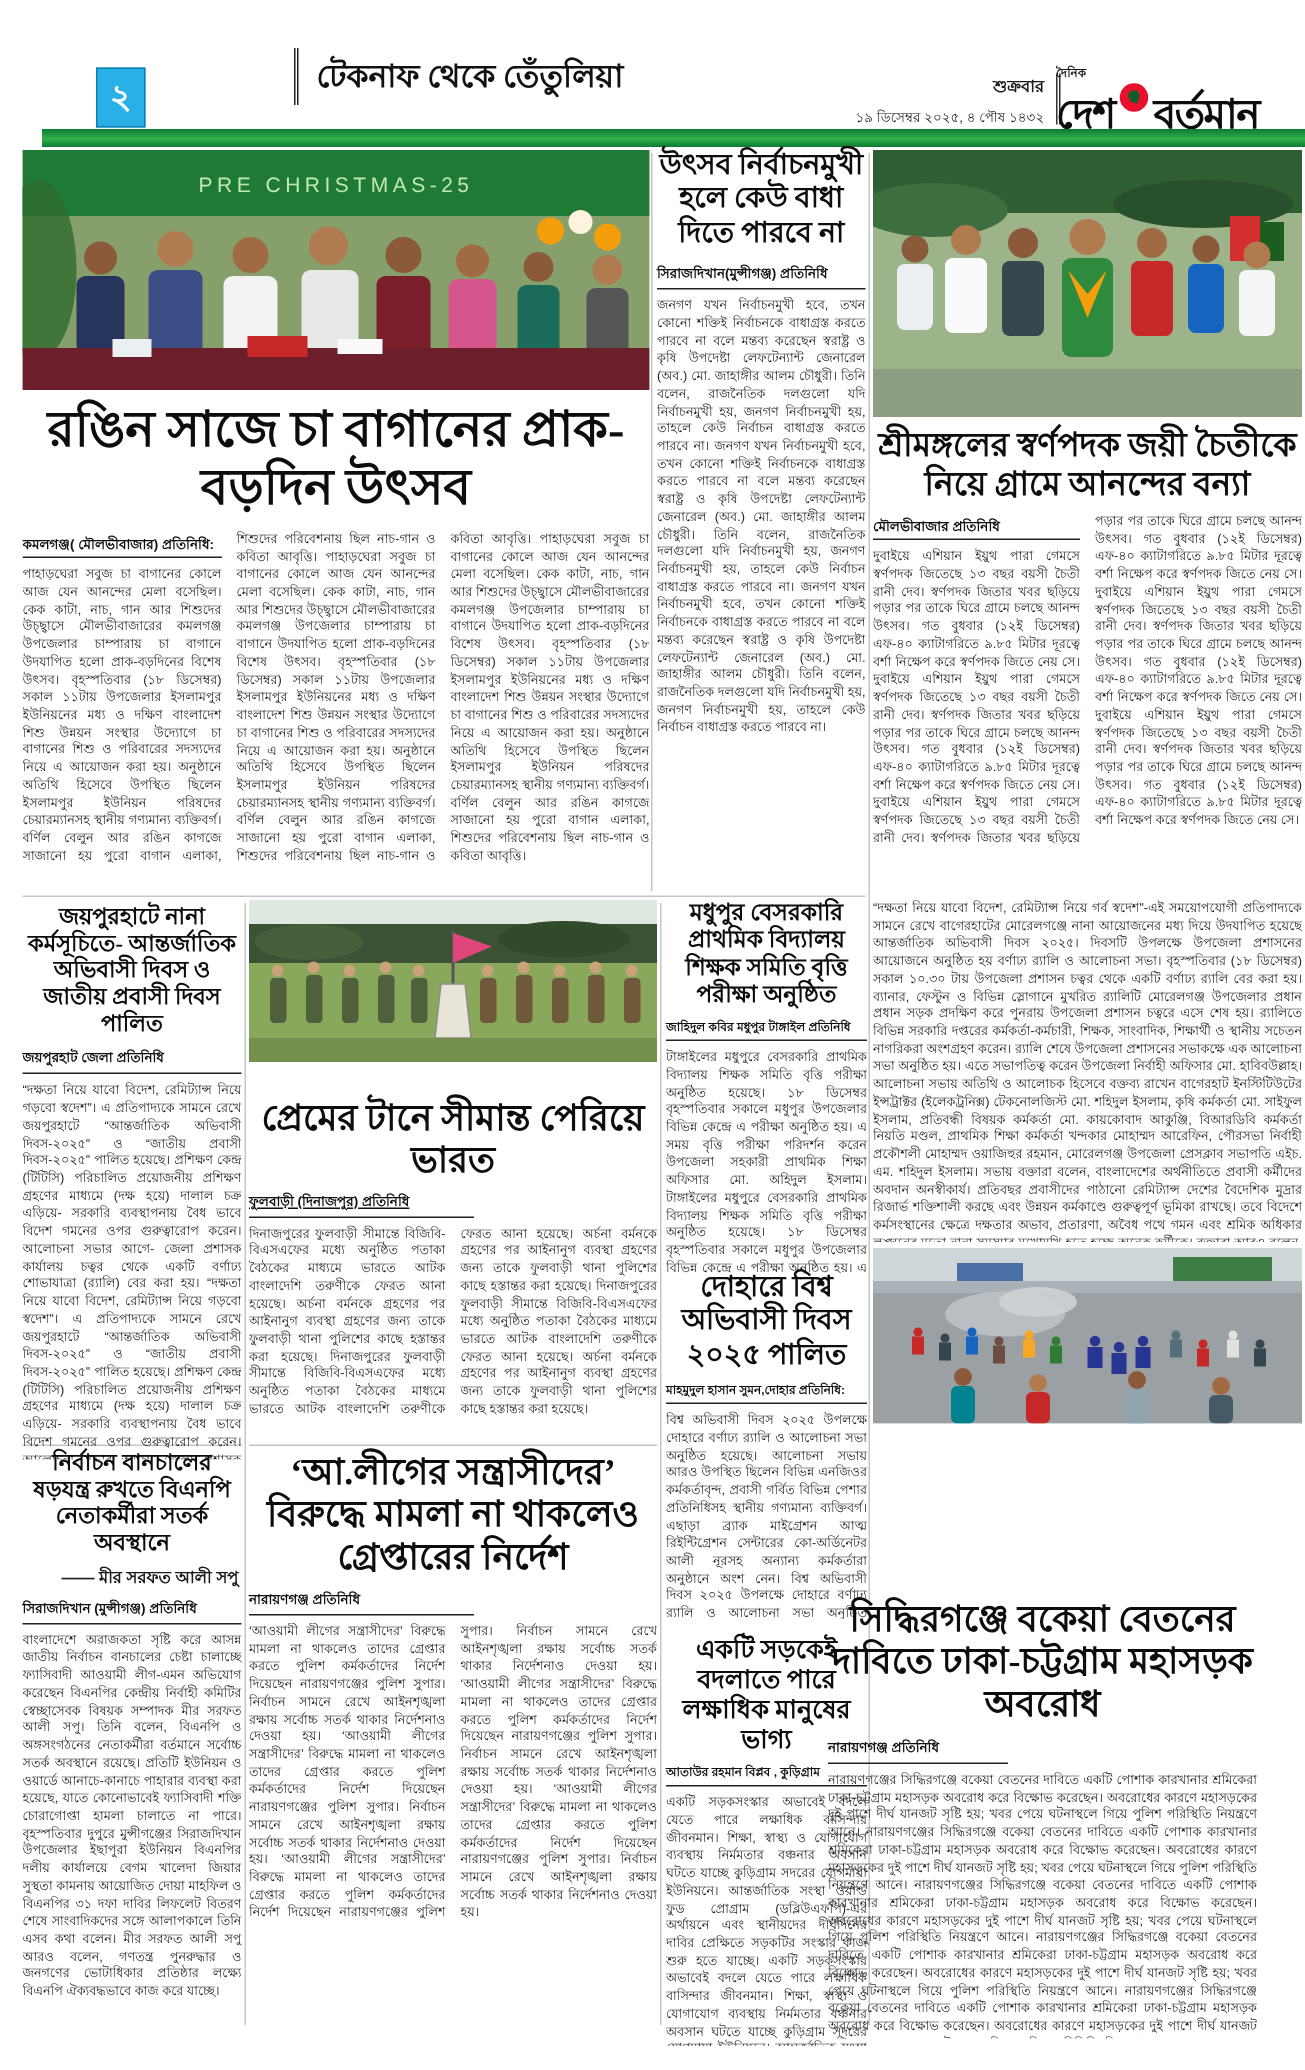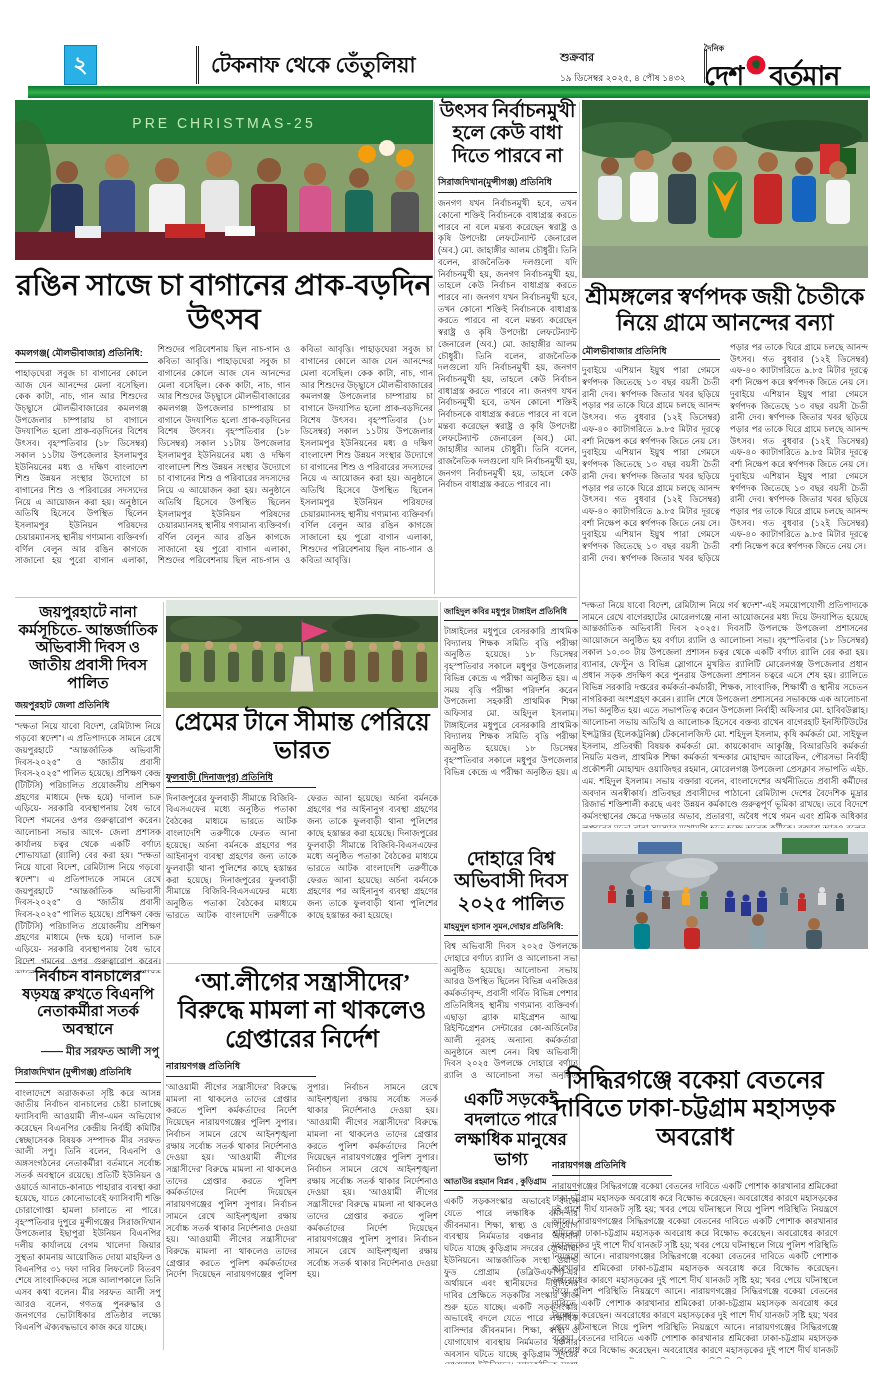--- a/index.html
+++ b/index.html
@@ -4,21 +4,21 @@
 <style>
   html,body{margin:0;padding:0;background:#9a9a9a;}
   .page{position:relative;width:870px;height:1380px;margin:0 auto;background:#ffffff;
         font-family:"Liberation Sans",sans-serif;color:#1c1c1c;overflow:hidden;}
   .abs{position:absolute;}
   
   .pagenum{width:31px;height:38px;background:#29b0e6;border:1px solid #0e7fb0;color:#fff;
            font-size:22px;font-weight:700;display:flex;align-items:center;justify-content:center;}
   .sec-title{border-left:3px double #222;padding-left:12px;font-size:21px;font-weight:700;
              font-family:"Liberation Serif",serif;color:#111;line-height:38px;height:38px;}
-  .dateblock{border-right:3px double #333;padding-right:8px;}
+  .dateblock{text-align:right;border-right:3px double #333;padding-right:8px;}
   .weekday{font-size:11px;font-weight:700;}
   .dateline{font-size:9px;margin-top:3px;}
   .logo-daily{font-size:8px;font-weight:700;}
   .logo-row{display:flex;align-items:flex-start;gap:3px;}
   .logo-word{font-size:27px;font-weight:800;font-family:"Liberation Serif",serif;color:#0d0d0d;letter-spacing:-1px;}
   .logo-flag{display:inline-flex;}
   .logo-tag{border-top:1.5px solid #000;font-size:7px;text-align:right;padding-top:1px;margin-top:1px;width:150px;margin-left:12px;}
   .greenbar{background:linear-gradient(180deg,#0b7a33 0%,#34b04a 55%,#0b7a33 100%);}
   
   .hl{font-weight:700;color:#0d0d0d;text-align:center;line-height:1.18;margin:0;
@@ -36,21 +36,21 @@
 </style>
 </head>
 <body>
 
 <div class="page">
 
   <header>
     <div class="abs pagenum" style="left:64px;top:45px;">
       <span>২</span>
     </div>
-    <div class="abs sec-title" style="left:196px;top:46px;text-align:center;">
+    <div class="abs sec-title" style="left:196px;top:32px;text-align:center;">
       <span>টেকনাফ থেকে তেঁতুলিয়া</span>
     </div>
     <div class="abs dateblock" style="left:560px;top:49px;width:136px;height:34px;">
       <div class="weekday">শুক্রবার</div>
       <div class="dateline">১৯ ডিসেম্বর ২০২৫, ৪ পৌষ ১৪৩২</div>
     </div>
     <div class="abs" style="left:704px;top:42px;width:162px;">
       <div class="logo-daily">দৈনিক</div>
       <div class="logo-row">
         <span class="logo-word">দেশ</span>
@@ -100,21 +100,21 @@
         <circle cx="344" cy="78" r="10" fill="#8a5a3b"></circle>
           <rect x="330" y="90" width="28" height="48" rx="6" fill="#1b6b5a"></rect>
         <circle cx="390" cy="80" r="10" fill="#b07b4f"></circle>
           <rect x="376" y="92" width="28" height="46" rx="6" fill="#555"></rect>
       </g>
       <rect x="0" y="132" width="418" height="28" fill="#6c1f2a"></rect>
       <rect x="150" y="124" width="40" height="14" fill="#c62828"></rect>
       <rect x="210" y="126" width="30" height="10" fill="#fafafa"></rect>
       <rect x="60" y="126" width="26" height="12" fill="#eceff1"></rect>
     </svg>
-    <h1 class="hl" style="font-size:29px;margin-top:8px;">রঙিন সাজে চা বাগানের প্রাক-বড়দিন উৎসব</h1>
+    <h1 class="hl" style="font-size:33px;margin-top:8px;">রঙিন সাজে চা বাগানের প্রাক-বড়দিন উৎসব</h1>
     <div class="bt c3" style="height:238px;margin-top:8px;">
       <span class="byline">কমলগঞ্জ( মৌলভীবাজার) প্রতিনিধি:</span>
       <span>পাহাড়ঘেরা সবুজ চা বাগানের কোলে আজ যেন আনন্দের মেলা বসেছিল। কেক কাটা, নাচ, গান আর শিশুদের উচ্ছ্বাসে মৌলভীবাজারের কমলগঞ্জ উপজেলার চাম্পারায় চা বাগানে উদযাপিত হলো প্রাক-বড়দিনের বিশেষ উৎসব। বৃহস্পতিবার (১৮ ডিসেম্বর) সকাল ১১টায় উপজেলার ইসলামপুর ইউনিয়নের মধ্য ও দক্ষিণ বাংলাদেশ শিশু উন্নয়ন সংস্থার উদ্যোগে চা বাগানের শিশু ও পরিবারের সদস্যদের নিয়ে এ আয়োজন করা হয়। অনুষ্ঠানে অতিথি হিসেবে উপস্থিত ছিলেন ইসলামপুর ইউনিয়ন পরিষদের চেয়ারম্যানসহ স্থানীয় গণ্যমান্য ব্যক্তিবর্গ। বর্ণিল বেলুন আর রঙিন কাগজে সাজানো হয় পুরো বাগান এলাকা, শিশুদের পরিবেশনায় ছিল নাচ-গান ও কবিতা আবৃত্তি। পাহাড়ঘেরা সবুজ চা বাগানের কোলে আজ যেন আনন্দের মেলা বসেছিল। কেক কাটা, নাচ, গান আর শিশুদের উচ্ছ্বাসে মৌলভীবাজারের কমলগঞ্জ উপজেলার চাম্পারায় চা বাগানে উদযাপিত হলো প্রাক-বড়দিনের বিশেষ উৎসব। বৃহস্পতিবার (১৮ ডিসেম্বর) সকাল ১১টায় উপজেলার ইসলামপুর ইউনিয়নের মধ্য ও দক্ষিণ বাংলাদেশ শিশু উন্নয়ন সংস্থার উদ্যোগে চা বাগানের শিশু ও পরিবারের সদস্যদের নিয়ে এ আয়োজন করা হয়। অনুষ্ঠানে অতিথি হিসেবে উপস্থিত ছিলেন ইসলামপুর ইউনিয়ন পরিষদের চেয়ারম্যানসহ স্থানীয় গণ্যমান্য ব্যক্তিবর্গ। বর্ণিল বেলুন আর রঙিন কাগজে সাজানো হয় পুরো বাগান এলাকা, শিশুদের পরিবেশনায় ছিল নাচ-গান ও কবিতা আবৃত্তি। পাহাড়ঘেরা সবুজ চা বাগানের কোলে আজ যেন আনন্দের মেলা বসেছিল। কেক কাটা, নাচ, গান আর শিশুদের উচ্ছ্বাসে মৌলভীবাজারের কমলগঞ্জ উপজেলার চাম্পারায় চা বাগানে উদযাপিত হলো প্রাক-বড়দিনের বিশেষ উৎসব। বৃহস্পতিবার (১৮ ডিসেম্বর) সকাল ১১টায় উপজেলার ইসলামপুর ইউনিয়নের মধ্য ও দক্ষিণ বাংলাদেশ শিশু উন্নয়ন সংস্থার উদ্যোগে চা বাগানের শিশু ও পরিবারের সদস্যদের নিয়ে এ আয়োজন করা হয়। অনুষ্ঠানে অতিথি হিসেবে উপস্থিত ছিলেন ইসলামপুর ইউনিয়ন পরিষদের চেয়ারম্যানসহ স্থানীয় গণ্যমান্য ব্যক্তিবর্গ। বর্ণিল বেলুন আর রঙিন কাগজে সাজানো হয় পুরো বাগান এলাকা, শিশুদের পরিবেশনায় ছিল নাচ-গান ও কবিতা আবৃত্তি।</span>
     </div>
   </section>
 
   <section class="abs" style="left:438px;top:100px;width:139px;height:494px;">
     <h1 class="hl" style="font-size:19px;">উৎসব নির্বাচনমুখী হলে কেউ বাধা দিতে পারবে না</h1>
     <span class="byline" style="margin-top:8px;">সিরাজদিখান(মুন্সীগঞ্জ) প্রতিনিধি</span>
     <div class="bt" style="height:352px;">জনগণ যখন নির্বাচনমুখী হবে, তখন কোনো শক্তিই নির্বাচনকে বাধাগ্রস্ত করতে পারবে না বলে মন্তব্য করেছেন স্বরাষ্ট্র ও কৃষি উপদেষ্টা লেফটেন্যান্ট জেনারেল (অব.) মো. জাহাঙ্গীর আলম চৌধুরী। তিনি বলেন, রাজনৈতিক দলগুলো যদি নির্বাচনমুখী হয়, জনগণ নির্বাচনমুখী হয়, তাহলে কেউ নির্বাচন বাধাগ্রস্ত করতে পারবে না। জনগণ যখন নির্বাচনমুখী হবে, তখন কোনো শক্তিই নির্বাচনকে বাধাগ্রস্ত করতে পারবে না বলে মন্তব্য করেছেন স্বরাষ্ট্র ও কৃষি উপদেষ্টা লেফটেন্যান্ট জেনারেল (অব.) মো. জাহাঙ্গীর আলম চৌধুরী। তিনি বলেন, রাজনৈতিক দলগুলো যদি নির্বাচনমুখী হয়, জনগণ নির্বাচনমুখী হয়, তাহলে কেউ নির্বাচন বাধাগ্রস্ত করতে পারবে না। জনগণ যখন নির্বাচনমুখী হবে, তখন কোনো শক্তিই নির্বাচনকে বাধাগ্রস্ত করতে পারবে না বলে মন্তব্য করেছেন স্বরাষ্ট্র ও কৃষি উপদেষ্টা লেফটেন্যান্ট জেনারেল (অব.) মো. জাহাঙ্গীর আলম চৌধুরী। তিনি বলেন, রাজনৈতিক দলগুলো যদি নির্বাচনমুখী হয়, জনগণ নির্বাচনমুখী হয়, তাহলে কেউ নির্বাচন বাধাগ্রস্ত করতে পারবে না।</div>
@@ -200,32 +200,33 @@
             <circle cx="113" cy="47" r="4"></circle>
           <circle cx="159" cy="47" r="4"></circle>
             <circle cx="183" cy="45" r="4"></circle>
             <circle cx="207" cy="47" r="4"></circle>
             <circle cx="231" cy="45" r="4"></circle>
             <circle cx="255" cy="47" r="4"></circle>
         </g>
       </g>
       <rect y="92" width="272" height="16" fill="#74904c"></rect>
     </svg>
-    <h1 class="hl" style="font-size:24px;margin-top:0;">প্রেমের টানে সীমান্ত পেরিয়ে ভারত</h1>
+    <h1 class="hl" style="font-size:24px;margin-top:24px;">প্রেমের টানে সীমান্ত পেরিয়ে ভারত</h1>
     <span class="byline" style="width:150px;margin-top:5px;text-decoration:underline;">ফুলবাড়ী (দিনাজপুর) প্রতিনিধি</span>
     <div class="bt c2" style="height:170px;">দিনাজপুরের ফুলবাড়ী সীমান্তে বিজিবি-বিএসএফের মধ্যে অনুষ্ঠিত পতাকা বৈঠকের মাধ্যমে ভারতে আটক বাংলাদেশি তরুণীকে ফেরত আনা হয়েছে। অর্চনা বর্মনকে গ্রহণের পর আইনানুগ ব্যবস্থা গ্রহণের জন্য তাকে ফুলবাড়ী থানা পুলিশের কাছে হস্তান্তর করা হয়েছে। দিনাজপুরের ফুলবাড়ী সীমান্তে বিজিবি-বিএসএফের মধ্যে অনুষ্ঠিত পতাকা বৈঠকের মাধ্যমে ভারতে আটক বাংলাদেশি তরুণীকে ফেরত আনা হয়েছে। অর্চনা বর্মনকে গ্রহণের পর আইনানুগ ব্যবস্থা গ্রহণের জন্য তাকে ফুলবাড়ী থানা পুলিশের কাছে হস্তান্তর করা হয়েছে। দিনাজপুরের ফুলবাড়ী সীমান্তে বিজিবি-বিএসএফের মধ্যে অনুষ্ঠিত পতাকা বৈঠকের মাধ্যমে ভারতে আটক বাংলাদেশি তরুণীকে ফেরত আনা হয়েছে। অর্চনা বর্মনকে গ্রহণের পর আইনানুগ ব্যবস্থা গ্রহণের জন্য তাকে ফুলবাড়ী থানা পুলিশের কাছে হস্তান্তর করা হয়েছে।</div>
   </section>
 
   <section class="abs" style="left:166px;top:968px;width:272px;height:384px;">
     <h1 class="hl" style="font-size:24px;">‘আ.লীগের সন্ত্রাসীদের’ বিরুদ্ধে মামলা না থাকলেও গ্রেপ্তারের নির্দেশ</h1>
     <span class="byline" style="width:150px;margin-top:6px;">নারায়ণগঞ্জ প্রতিনিধি</span>
     <div class="bt c2" style="height:240px;">‘আওয়ামী লীগের সন্ত্রাসীদের’ বিরুদ্ধে মামলা না থাকলেও তাদের গ্রেপ্তার করতে পুলিশ কর্মকর্তাদের নির্দেশ দিয়েছেন নারায়ণগঞ্জের পুলিশ সুপার। নির্বাচন সামনে রেখে আইনশৃঙ্খলা রক্ষায় সর্বোচ্চ সতর্ক থাকার নির্দেশনাও দেওয়া হয়। ‘আওয়ামী লীগের সন্ত্রাসীদের’ বিরুদ্ধে মামলা না থাকলেও তাদের গ্রেপ্তার করতে পুলিশ কর্মকর্তাদের নির্দেশ দিয়েছেন নারায়ণগঞ্জের পুলিশ সুপার। নির্বাচন সামনে রেখে আইনশৃঙ্খলা রক্ষায় সর্বোচ্চ সতর্ক থাকার নির্দেশনাও দেওয়া হয়। ‘আওয়ামী লীগের সন্ত্রাসীদের’ বিরুদ্ধে মামলা না থাকলেও তাদের গ্রেপ্তার করতে পুলিশ কর্মকর্তাদের নির্দেশ দিয়েছেন নারায়ণগঞ্জের পুলিশ সুপার। নির্বাচন সামনে রেখে আইনশৃঙ্খলা রক্ষায় সর্বোচ্চ সতর্ক থাকার নির্দেশনাও দেওয়া হয়। ‘আওয়ামী লীগের সন্ত্রাসীদের’ বিরুদ্ধে মামলা না থাকলেও তাদের গ্রেপ্তার করতে পুলিশ কর্মকর্তাদের নির্দেশ দিয়েছেন নারায়ণগঞ্জের পুলিশ সুপার। নির্বাচন সামনে রেখে আইনশৃঙ্খলা রক্ষায় সর্বোচ্চ সতর্ক থাকার নির্দেশনাও দেওয়া হয়। ‘আওয়ামী লীগের সন্ত্রাসীদের’ বিরুদ্ধে মামলা না থাকলেও তাদের গ্রেপ্তার করতে পুলিশ কর্মকর্তাদের নির্দেশ দিয়েছেন নারায়ণগঞ্জের পুলিশ সুপার। নির্বাচন সামনে রেখে আইনশৃঙ্খলা রক্ষায় সর্বোচ্চ সতর্ক থাকার নির্দেশনাও দেওয়া হয়।</div>
   </section>
 
   <section class="abs" style="left:444px;top:600px;width:134px;height:246px;">
+    <h1 class="hl" style="font-size:15.5px;">মধুপুর বেসরকারি প্রাথমিক বিদ্যালয় শিক্ষক সমিতি বৃত্তি পরীক্ষা অনুষ্ঠিত</h1>
     <span class="byline" style="font-size:8px;margin-top:5px;">জাহিদুল কবির মধুপুর টাঙ্গাইল প্রতিনিধি</span>
     <div class="bt" style="height:150px;">টাঙ্গাইলের মধুপুরে বেসরকারি প্রাথমিক বিদ্যালয় শিক্ষক সমিতি বৃত্তি পরীক্ষা অনুষ্ঠিত হয়েছে। ১৮ ডিসেম্বর বৃহস্পতিবার সকালে মধুপুর উপজেলার বিভিন্ন কেন্দ্রে এ পরীক্ষা অনুষ্ঠিত হয়। এ সময় বৃত্তি পরীক্ষা পরিদর্শন করেন উপজেলা সহকারী প্রাথমিক শিক্ষা অফিসার মো. অহিদুল ইসলাম। টাঙ্গাইলের মধুপুরে বেসরকারি প্রাথমিক বিদ্যালয় শিক্ষক সমিতি বৃত্তি পরীক্ষা অনুষ্ঠিত হয়েছে। ১৮ ডিসেম্বর বৃহস্পতিবার সকালে মধুপুর উপজেলার বিভিন্ন কেন্দ্রে এ পরীক্ষা অনুষ্ঠিত হয়। এ সময় বৃত্তি পরীক্ষা পরিদর্শন করেন উপজেলা সহকারী প্রাথমিক শিক্ষা অফিসার মো. অহিদুল ইসলাম।</div>
   </section>
 
   <section class="abs" style="left:444px;top:848px;width:134px;height:238px;">
     <h1 class="hl" style="font-size:19px;">দোহারে বিশ্ব অভিবাসী দিবস ২০২৫ পালিত</h1>
     <span class="byline" style="font-size:8px;margin-top:5px;">মাহমুদুল হাসান সুমন,দোহার প্রতিনিধি:</span>
     <div class="bt" style="height:138px;">বিশ্ব অভিবাসী দিবস ২০২৫ উপলক্ষে দোহারে বর্ণাঢ্য র‍্যালি ও আলোচনা সভা অনুষ্ঠিত হয়েছে। আলোচনা সভায় আরও উপস্থিত ছিলেন বিভিন্ন এনজিওর কর্মকর্তাবৃন্দ, প্রবাসী গর্বিত বিভিন্ন পেশার প্রতিনিধিসহ স্থানীয় গণ্যমান্য ব্যক্তিবর্গ। এছাড়া ব্র্যাক মাইগ্রেশন আত্ম রিইন্টিগ্রেশন সেন্টারের কো-অর্ডিনেটর আলী নূরসহ অন্যান্য কর্মকর্তারা অনুষ্ঠানে অংশ নেন। বিশ্ব অভিবাসী দিবস ২০২৫ উপলক্ষে দোহারে বর্ণাঢ্য র‍্যালি ও আলোচনা সভা অনুষ্ঠিত হয়েছে। আলোচনা সভায় আরও উপস্থিত ছিলেন বিভিন্ন এনজিওর কর্মকর্তাবৃন্দ, প্রবাসী গর্বিত বিভিন্ন পেশার প্রতিনিধিসহ স্থানীয় গণ্যমান্য ব্যক্তিবর্গ। এছাড়া ব্র্যাক মাইগ্রেশন আত্ম রিইন্টিগ্রেশন সেন্টারের কো-অর্ডিনেটর আলী নূরসহ অন্যান্য কর্মকর্তারা অনুষ্ঠানে অংশ নেন।</div>
   </section>
 

